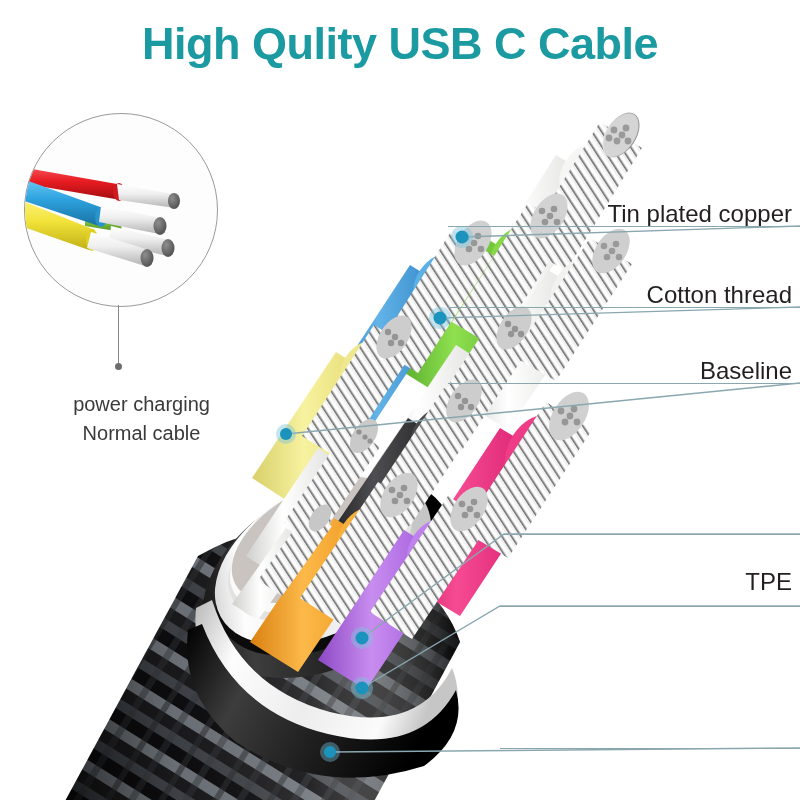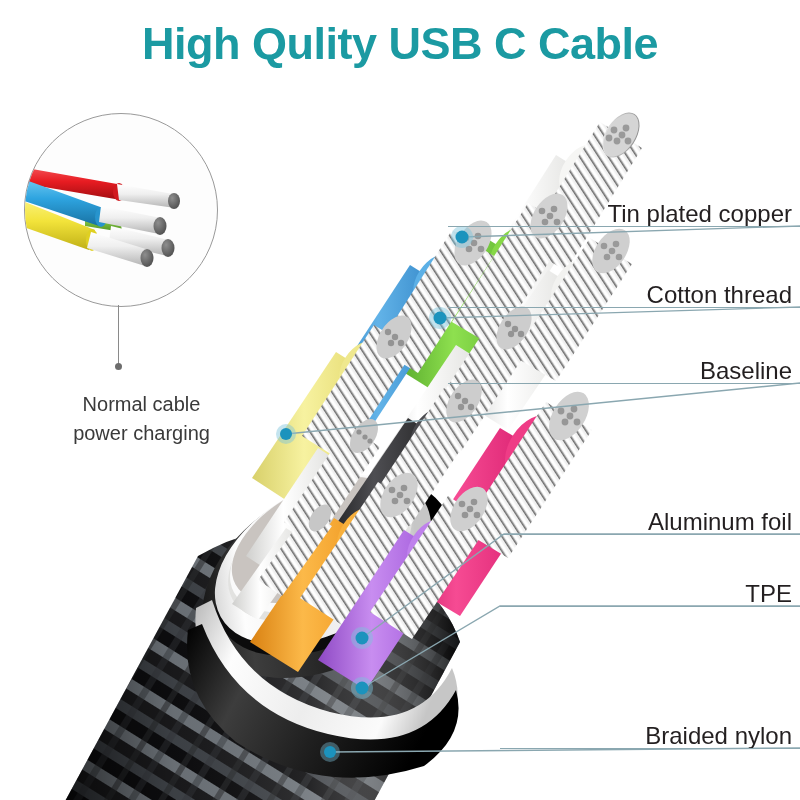--- a/index.html
+++ b/index.html
@@ -442,27 +442,25 @@
 
   <div class="callout-label" style="top:200px;">Tin plated copper</div>
   <div class="callout-rule" style="top:226px; width:352px;"></div>
 
   <div class="callout-label" style="top:281px;margin-left:14px;">Cotton thread</div>
   <div class="callout-rule" style="top:307px; width:352px;"></div>
 
   <div class="callout-label" style="top:357px;text-align:center;">Baseline</div>
   <div class="callout-rule" style="top:383px; width:352px;"></div>
 
-  <div class="callout-label" style="top:508px;">Aluminum foil</div>
   <div class="callout-rule" style="top:534px; width:300px;"></div>
 
-  <div class="callout-label" style="top:580px;">TPE</div>
+  <div class="callout-label" style="top:568px;">TPE</div>
   <div class="callout-rule" style="top:606px; width:300px;"></div>
 
-  <div class="callout-label" style="top:722px;">Braided nylon</div>
   <div class="callout-rule" style="top:748px; width:300px;"></div>
 
   <div id="inset-circle">
     <svg viewBox="0 0 192 192" width="192" height="192">
       <defs>
         <linearGradient id="iRed" x1="0" y1="0" x2="0" y2="1">
           <stop offset="0%" stop-color="#f4565a"></stop>
             <stop offset="45%" stop-color="#e81c22"></stop>
           <stop offset="100%" stop-color="#a20d11"></stop>
         </linearGradient>
@@ -526,17 +524,17 @@
         <path d="M 66 118 L 124 136 L 120 152 L 62 134 Z" fill="url(#iCore)"></path>
         <ellipse cx="122" cy="144" rx="6.5" ry="9" fill="url(#iTip)"></ellipse>
       </g>
     </svg>
   </div>
 
   <div id="inset-stem"></div>
   <div class="dot-grey" style="left:115px; top:363px;"></div>
 
   <div id="inset-caption">
+    <div>power charging</div>
     <div>Normal cable</div>
-    <div>power charging</div>
   </div>
 
 </div>
 
 </body></html>

